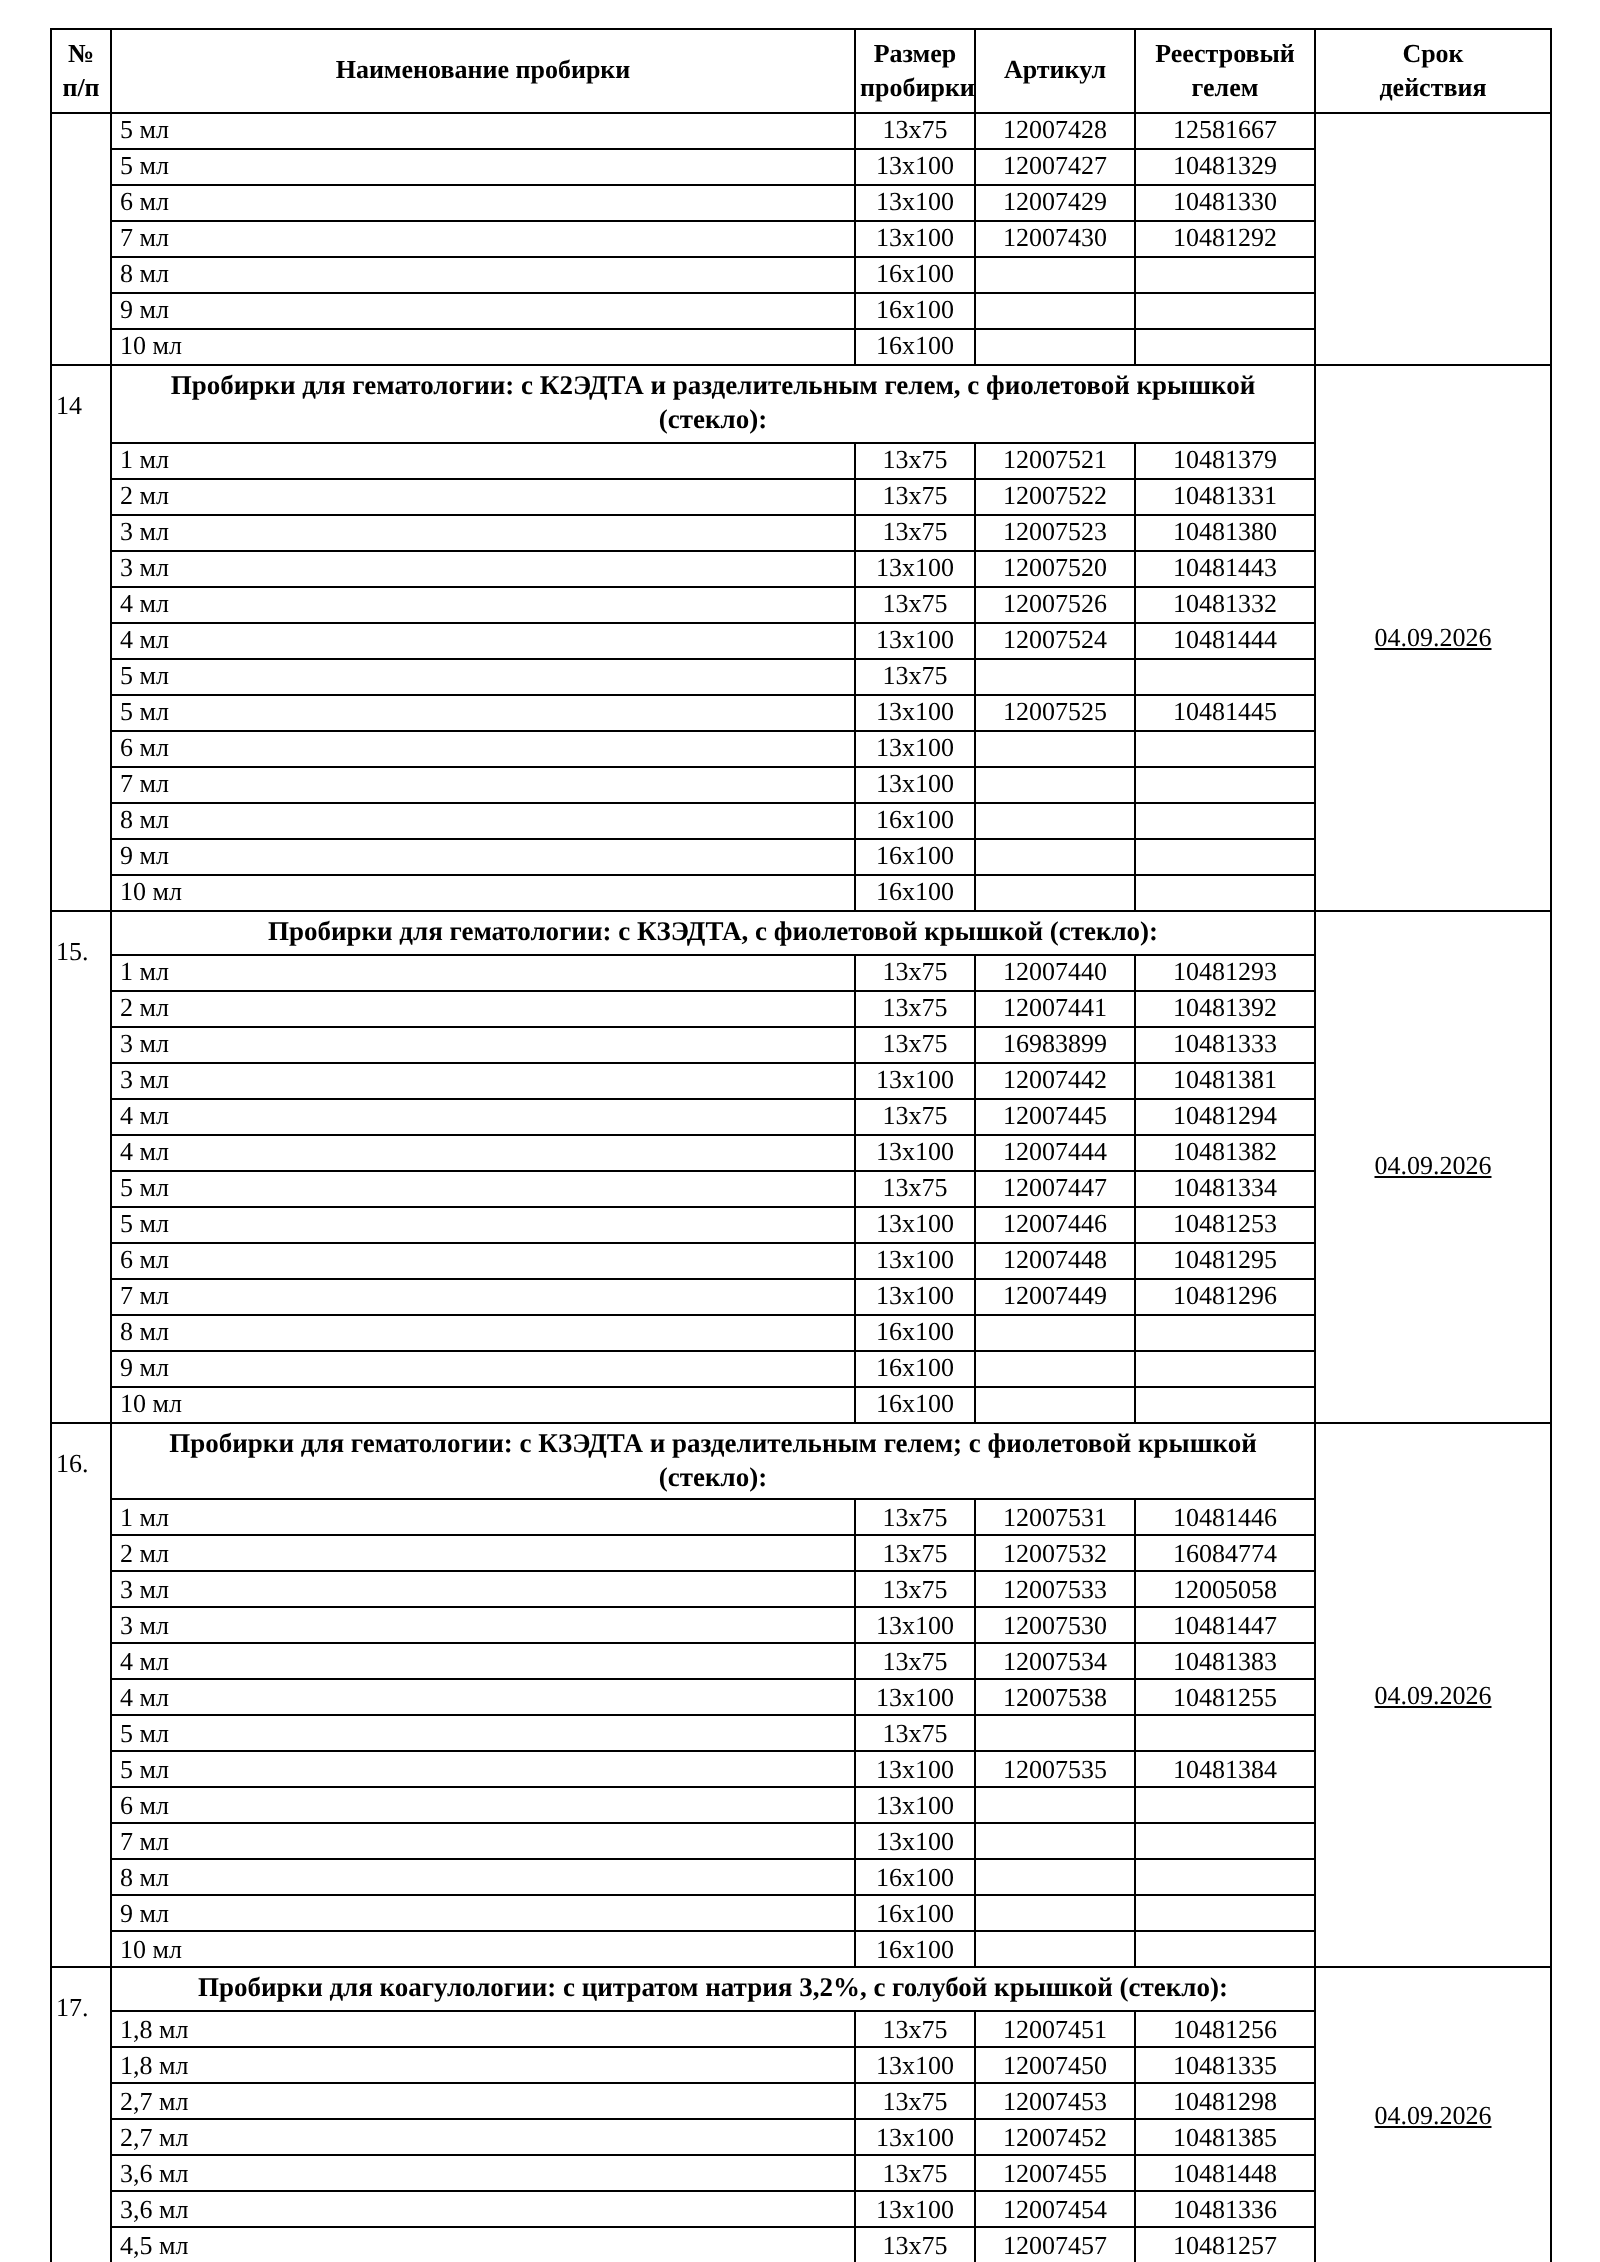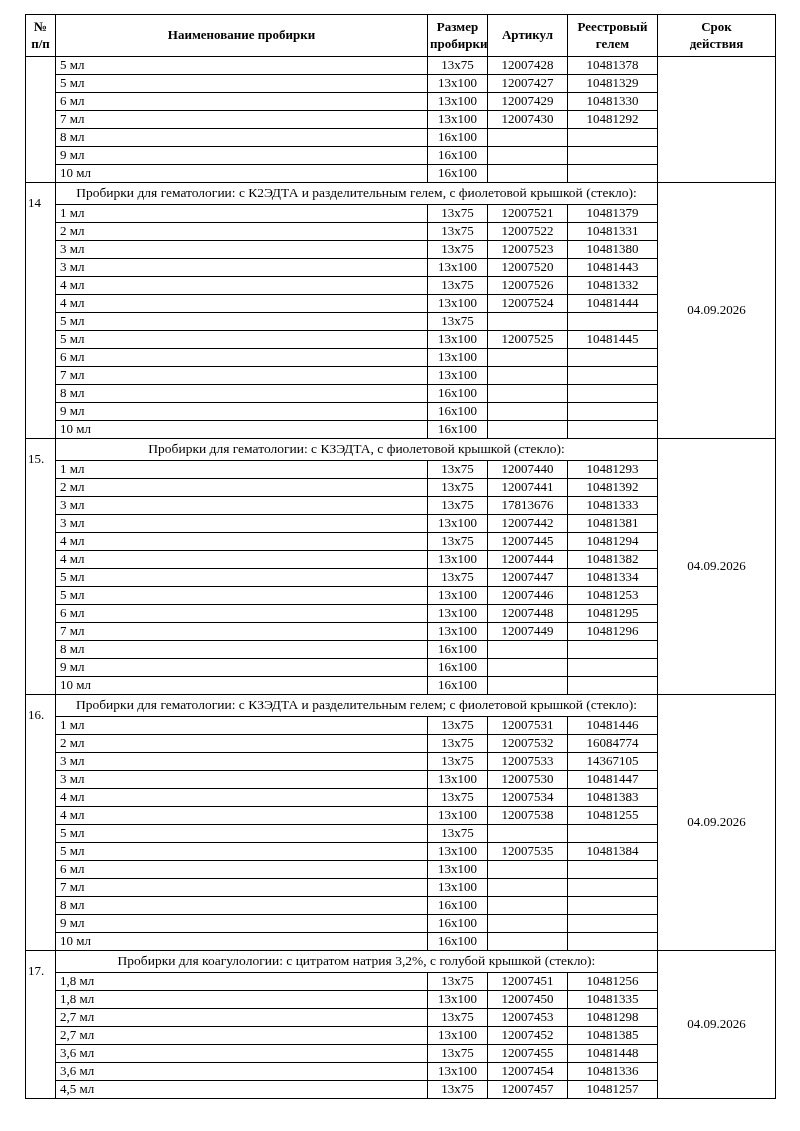--- a/index.html
+++ b/index.html
@@ -46,29 +46,30 @@
     padding-left: 4px;
     height: 18px;
     line-height: 1.1;
   }
   td.center-cell {
     text-align: center;
     line-height: 1.1;
   }
   td.title-cell {
     text-align: center;
-    font-weight: normal;
+    font-weight: bold;
     font-size: 13.5px;
     line-height: 1.25;
     padding: 2px 6px;
   }
   td.validity-cell {
     text-align: center;
     vertical-align: middle;
     font-size: 13px;
+    text-decoration: underline;
   }
 </style>
 </head>
 <body>
 
 <div class="page">
   <table class="doc-table">
     <colgroup>
       <col style="width:30px">
       <col style="width:372px">
@@ -90,21 +91,21 @@
         <th>Срок
 действия</th>
       </tr>
     </thead>
     <tbody>
         <tr>
           <td class="num-cell" rowspan="7"></td>
           <td class="name-cell">5 мл</td>
           <td class="center-cell">13x75</td>
           <td class="center-cell">12007428</td>
-          <td class="center-cell">10481378</td>
+          <td class="center-cell">12581667</td>
           <td class="validity-cell" rowspan="7"></td>
         </tr>
         <tr>
           <td class="name-cell">5 мл</td>
           <td class="center-cell">13x100</td>
           <td class="center-cell">12007427</td>
           <td class="center-cell">10481329</td>
         </tr>
         <tr>
           <td class="name-cell">6 мл</td>
@@ -232,21 +233,21 @@
         </tr>
         <tr>
           <td class="name-cell">2 мл</td>
           <td class="center-cell">13x75</td>
           <td class="center-cell">12007441</td>
           <td class="center-cell">10481392</td>
         </tr>
         <tr>
           <td class="name-cell">3 мл</td>
           <td class="center-cell">13x75</td>
-          <td class="center-cell">17813676</td>
+          <td class="center-cell">16983899</td>
           <td class="center-cell">10481333</td>
         </tr>
         <tr>
           <td class="name-cell">3 мл</td>
           <td class="center-cell">13x100</td>
           <td class="center-cell">12007442</td>
           <td class="center-cell">10481381</td>
         </tr>
         <tr>
           <td class="name-cell">4 мл</td>
@@ -316,21 +317,21 @@
         <tr>
           <td class="name-cell">2 мл</td>
           <td class="center-cell">13x75</td>
           <td class="center-cell">12007532</td>
           <td class="center-cell">16084774</td>
         </tr>
         <tr>
           <td class="name-cell">3 мл</td>
           <td class="center-cell">13x75</td>
           <td class="center-cell">12007533</td>
-          <td class="center-cell">14367105</td>
+          <td class="center-cell">12005058</td>
         </tr>
         <tr>
           <td class="name-cell">3 мл</td>
           <td class="center-cell">13x100</td>
           <td class="center-cell">12007530</td>
           <td class="center-cell">10481447</td>
         </tr>
         <tr>
           <td class="name-cell">4 мл</td>
           <td class="center-cell">13x75</td>

